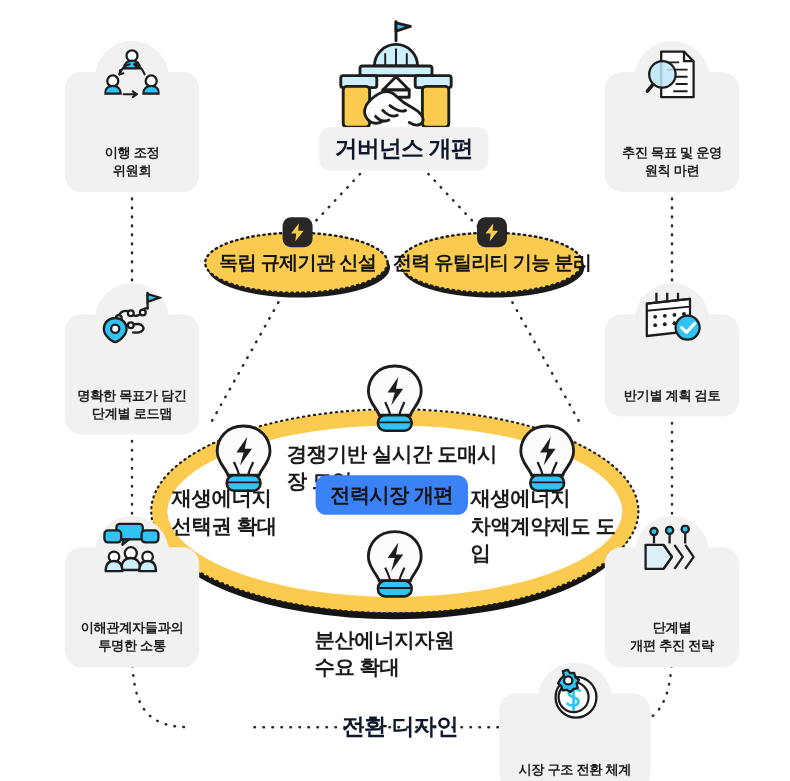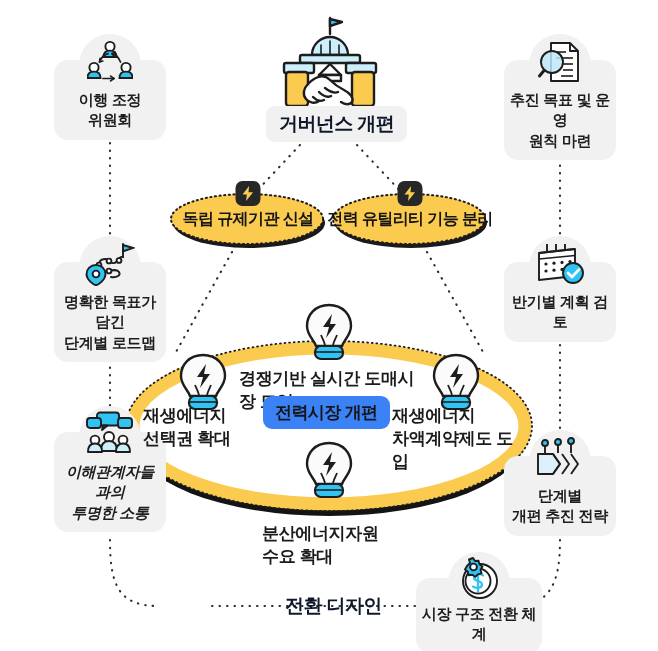--- a/index.html
+++ b/index.html
@@ -60,26 +60,27 @@
     width:52px;
     height:52px;
     z-index:1;
     display:flex;
     align-items:center;
     justify-content:center;
   }
   .node .lbl{
     position:relative;
     z-index:2;
-    font-size:15px;
+    font-size:11px;
     font-weight:bold;
     line-height:1.35;
     color:#1d1d1d;
     letter-spacing:-0.3px;
     white-space:pre-line;
+    margin-top:31px;
   }
 
   
   .sectiontitle{
     position:absolute;
     z-index:5;
     background:#F1F1F1;
     border-radius:9px;
     padding:5px 13px;
     font-size:19px;
@@ -405,21 +406,21 @@
             </g>
             <circle cx="38" cy="31" r="10" fill="#2FC4F3"></circle>
             <path d="M33 31 L37 35 L44 27.5" stroke="#ffffff" stroke-width="2.6" stroke-linecap="round"></path>
           </g>
         </svg>
       </div>
       <div class="lbl">반기별 계획 검토</div>
     </div>
   </div>
 
-  <div class="node" style="left:54px;top:432px;font-style:italic;">
+  <div class="node" style="left:54px;top:456px;">
     <div class="card">
       <div class="iconwrap">
         <svg width="50" height="46" viewBox="0 0 50 46">
           <g stroke="#1D1D1D" stroke-width="1.9" fill="none" stroke-linejoin="round">
             <rect x="12" y="1.5" width="22" height="13" rx="3" fill="#2FC4F3"></rect>
             <path d="M18 14.5 L17 19 L22.5 14.5 Z" fill="#2FC4F3"></path>
             <rect x="2" y="7" width="14" height="10" rx="3" fill="#2FC4F3"></rect>
             <rect x="33" y="7" width="14" height="10" rx="3" fill="#2FC4F3"></rect>
             <circle cx="24" cy="26" r="5" fill="#ffffff"></circle>
             <path d="M16 40 C16 33 19.5 30 24 30 C28.5 30 32 33 32 40 Z" fill="#CDEFFB"></path>

